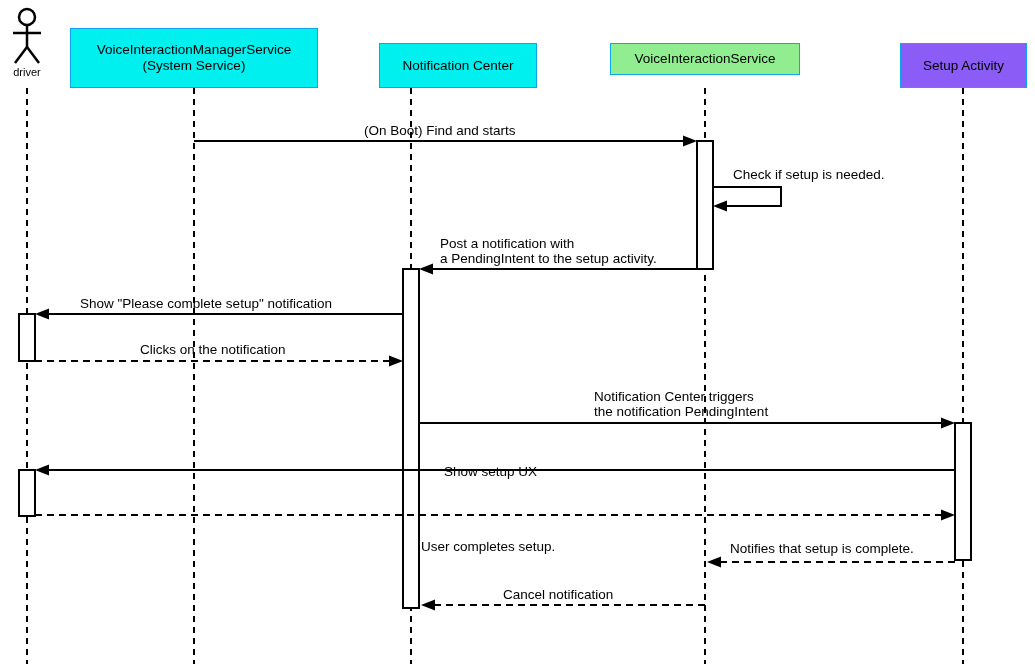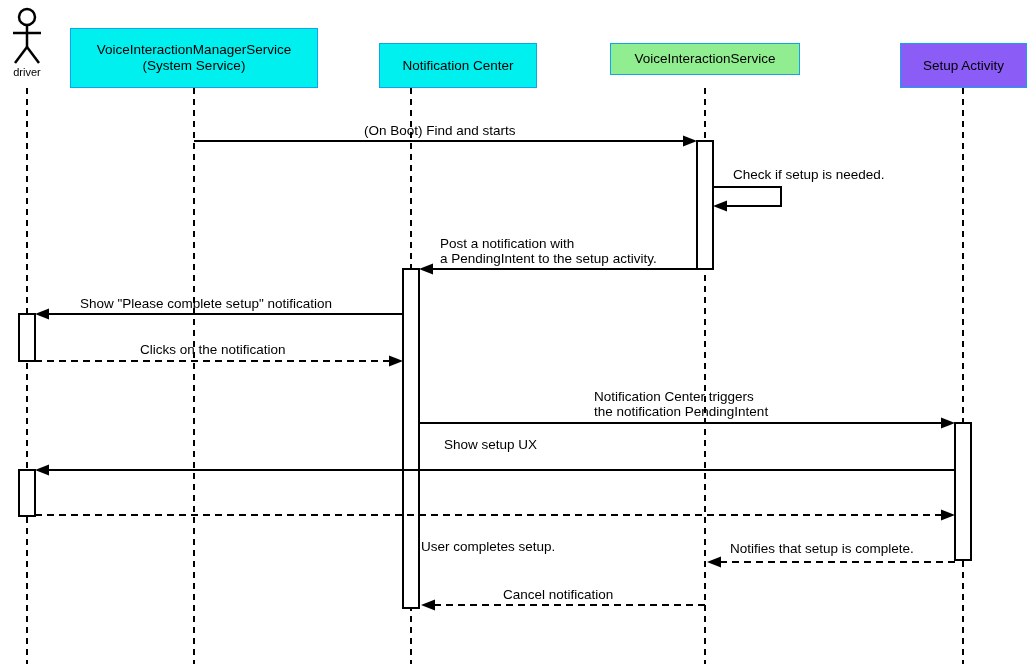--- a/index.html
+++ b/index.html
@@ -130,21 +130,21 @@
 
   <div class="mlabel" style="left:80px; top:296px;">Show "Please complete setup" notification</div>
 
   <div class="mlabel" style="left:140px; top:342px;">Clicks on the notification</div>
 
   <div class="mlabel" style="left:594px; top:389px;">
     <div>Notification Center triggers</div>
     <div>the notification PendingIntent</div>
   </div>
 
-  <div class="mlabel" style="left:444px; top:437px;">Show setup UX</div>
+  <div class="mlabel" style="left:444px; top:464px;">Show setup UX</div>
 
   <div class="mlabel" style="left:421px; top:497px;margin-top:42px;">User completes setup.</div>
 
   <div class="mlabel" style="left:730px; top:541px;">Notifies that setup is complete.</div>
 
   <div class="mlabel" style="left:503px; top:587px;">Cancel notification</div>
 
 </div>
 
 </body></html>

